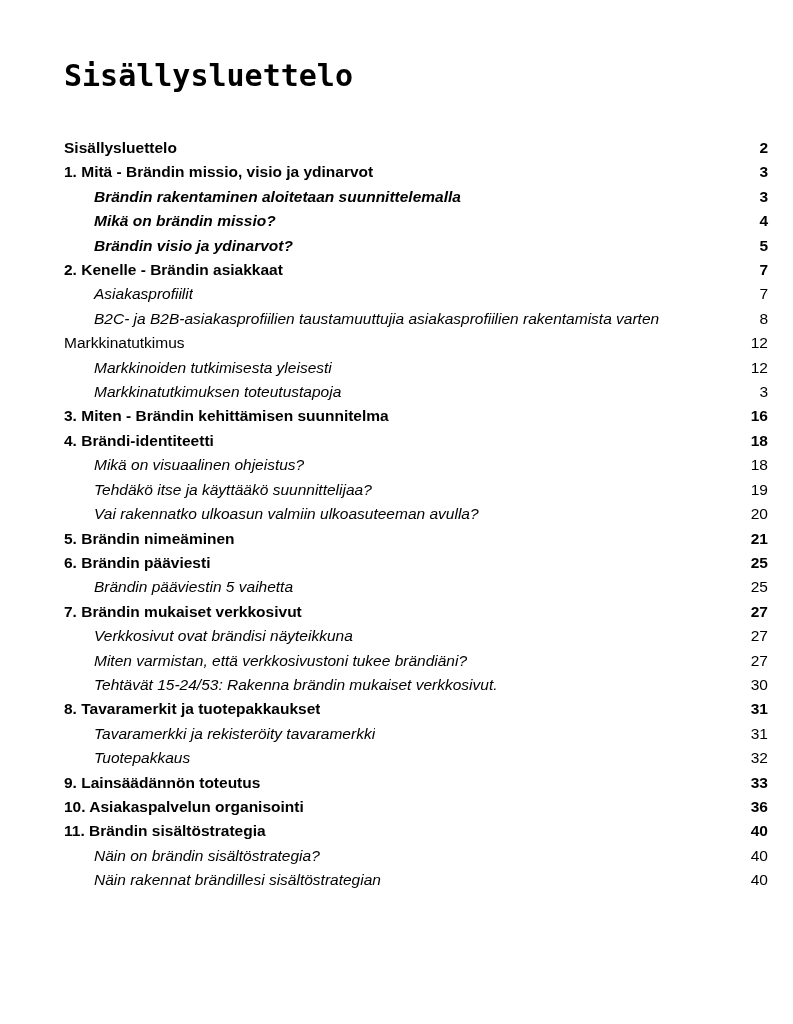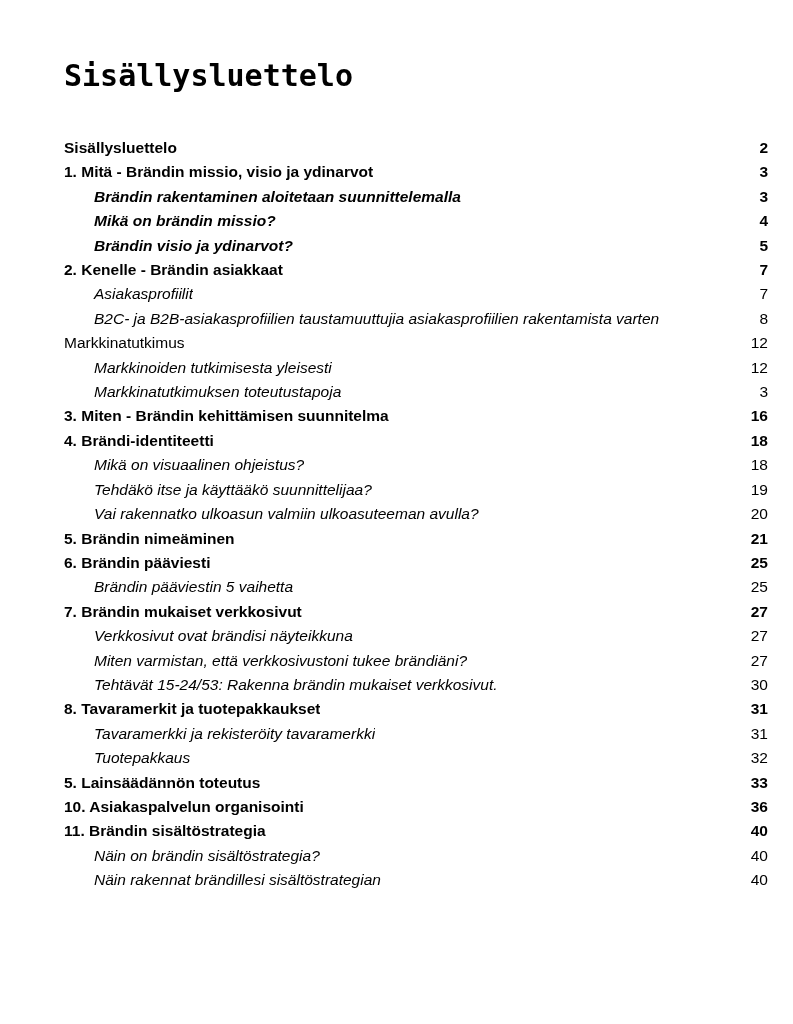--- a/index.html
+++ b/index.html
@@ -163,21 +163,21 @@
   </div>
       <div class="toc-row level-1">
     <span class="toc-label">Tavaramerkki ja rekisteröity tavaramerkki</span>
     <span class="toc-page">31</span>
   </div>
       <div class="toc-row level-1">
     <span class="toc-label">Tuotepakkaus</span>
     <span class="toc-page">32</span>
   </div>
       <div class="toc-row level-0 bold">
-    <span class="toc-label">5. Lainsäädännön toteutus</span>
+    <span class="toc-label">9. Lainsäädännön toteutus</span>
     <span class="toc-page">33</span>
   </div>
       <div class="toc-row level-0 bold">
     <span class="toc-label">10. Asiakaspalvelun organisointi</span>
     <span class="toc-page">36</span>
   </div>
       <div class="toc-row level-0 bold">
     <span class="toc-label">11. Brändin sisältöstrategia</span>
     <span class="toc-page">40</span>
   </div>

